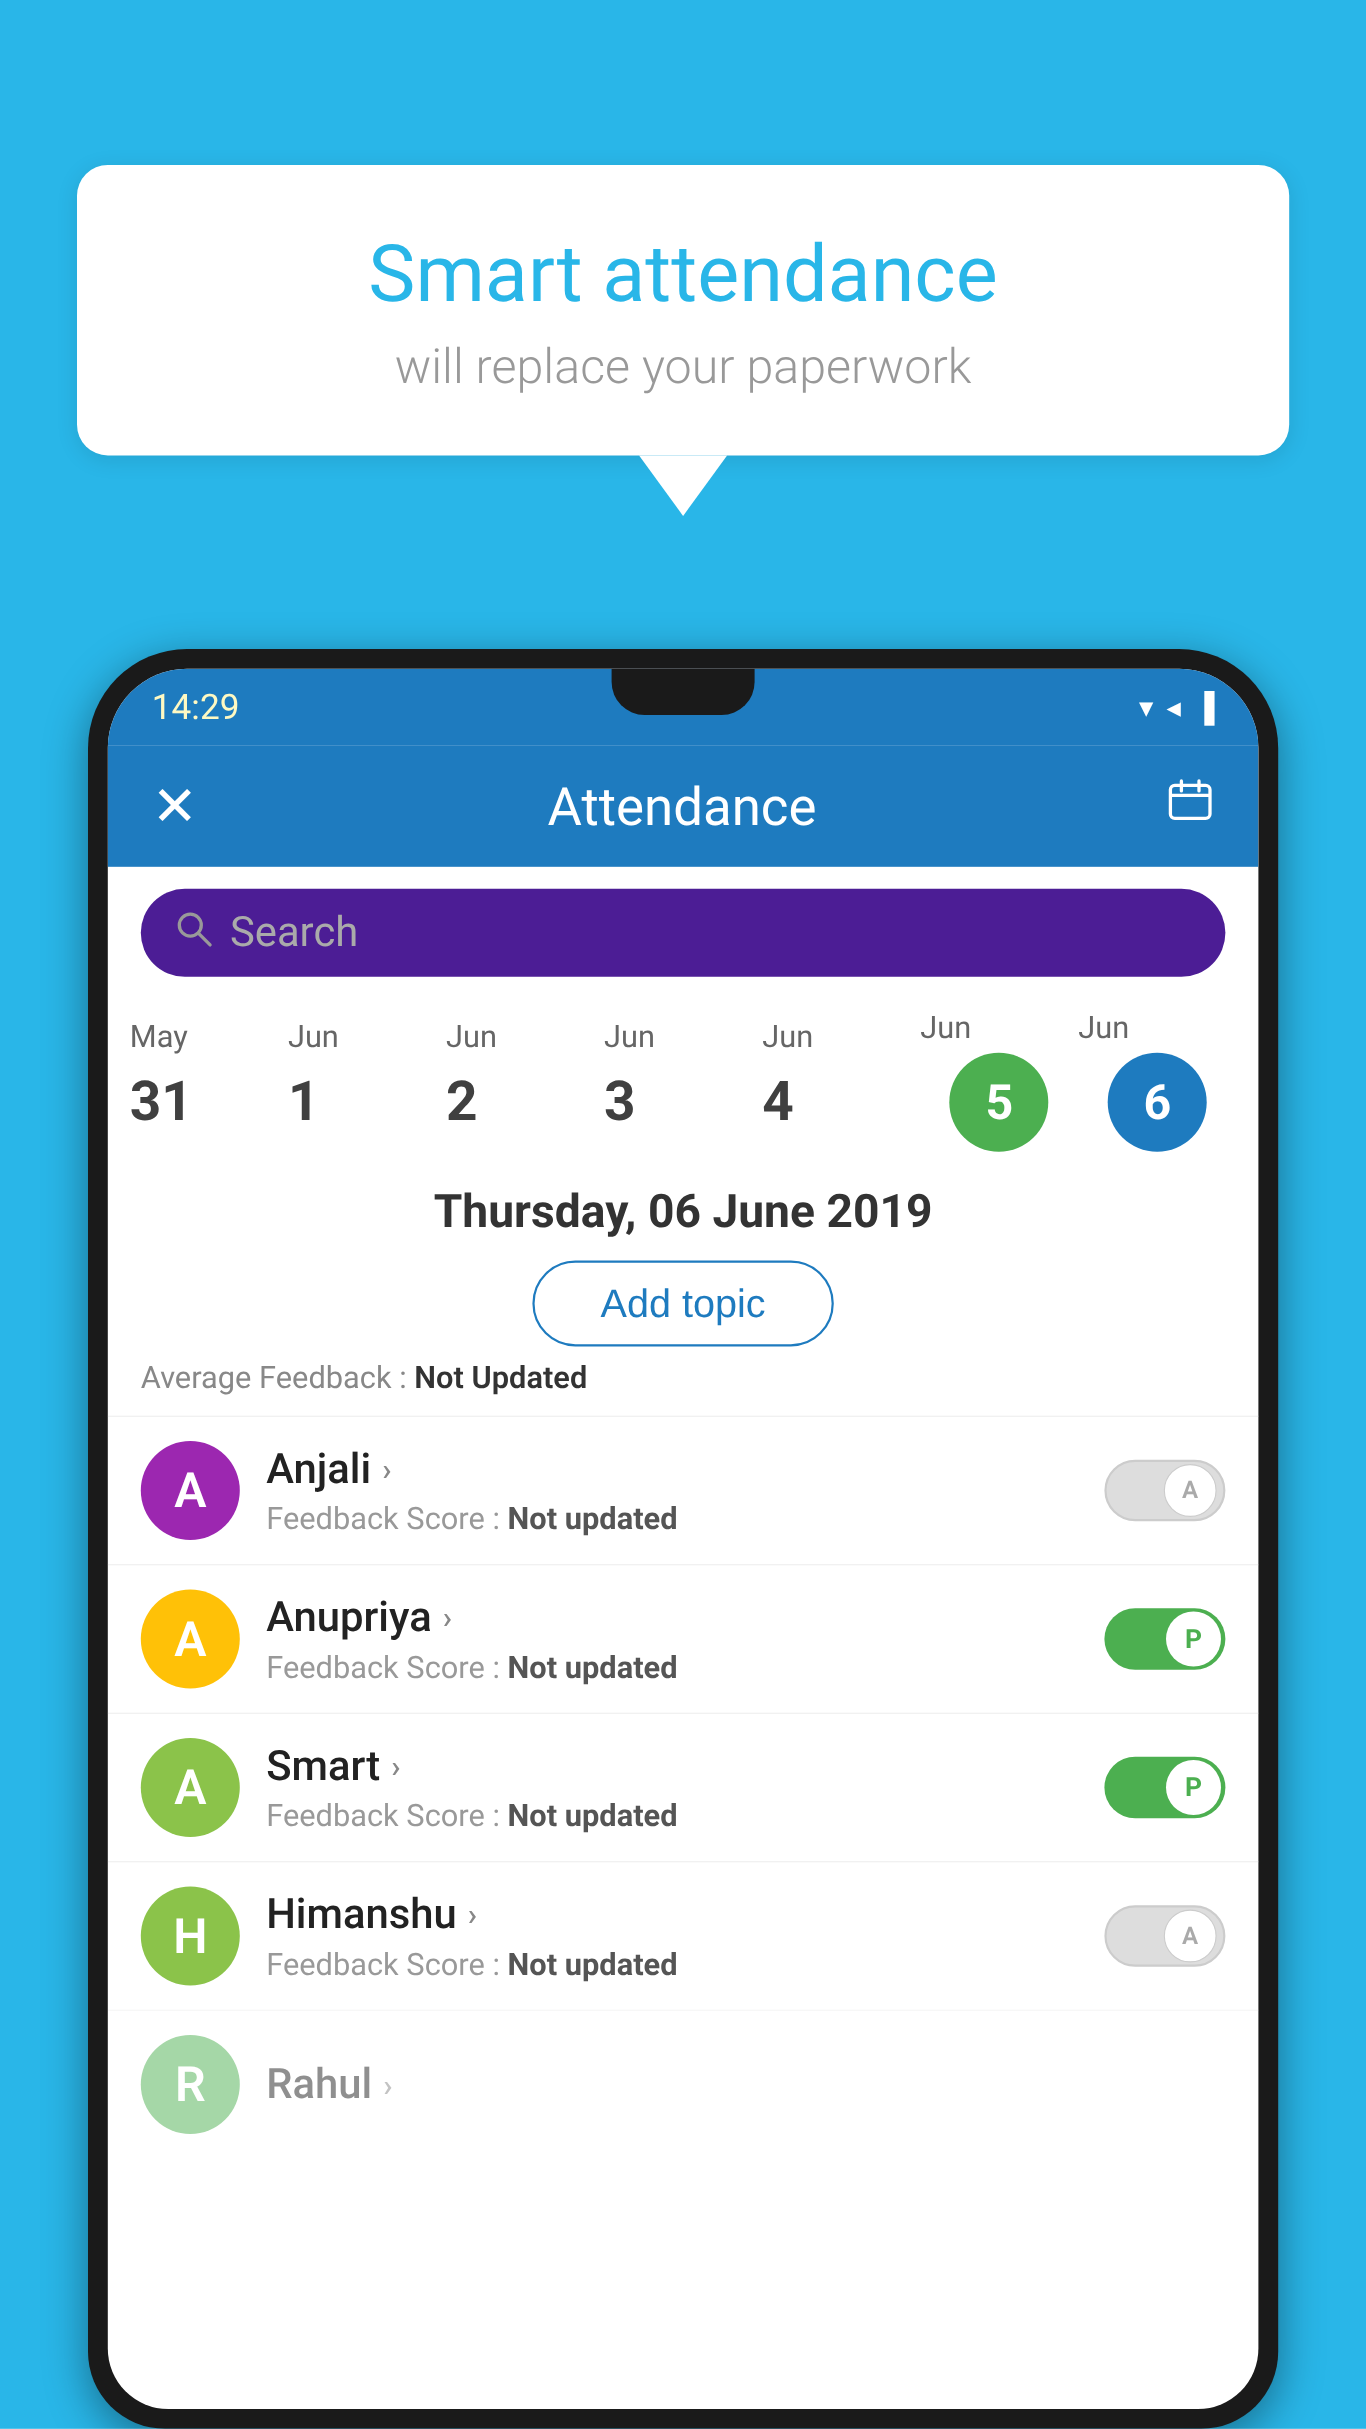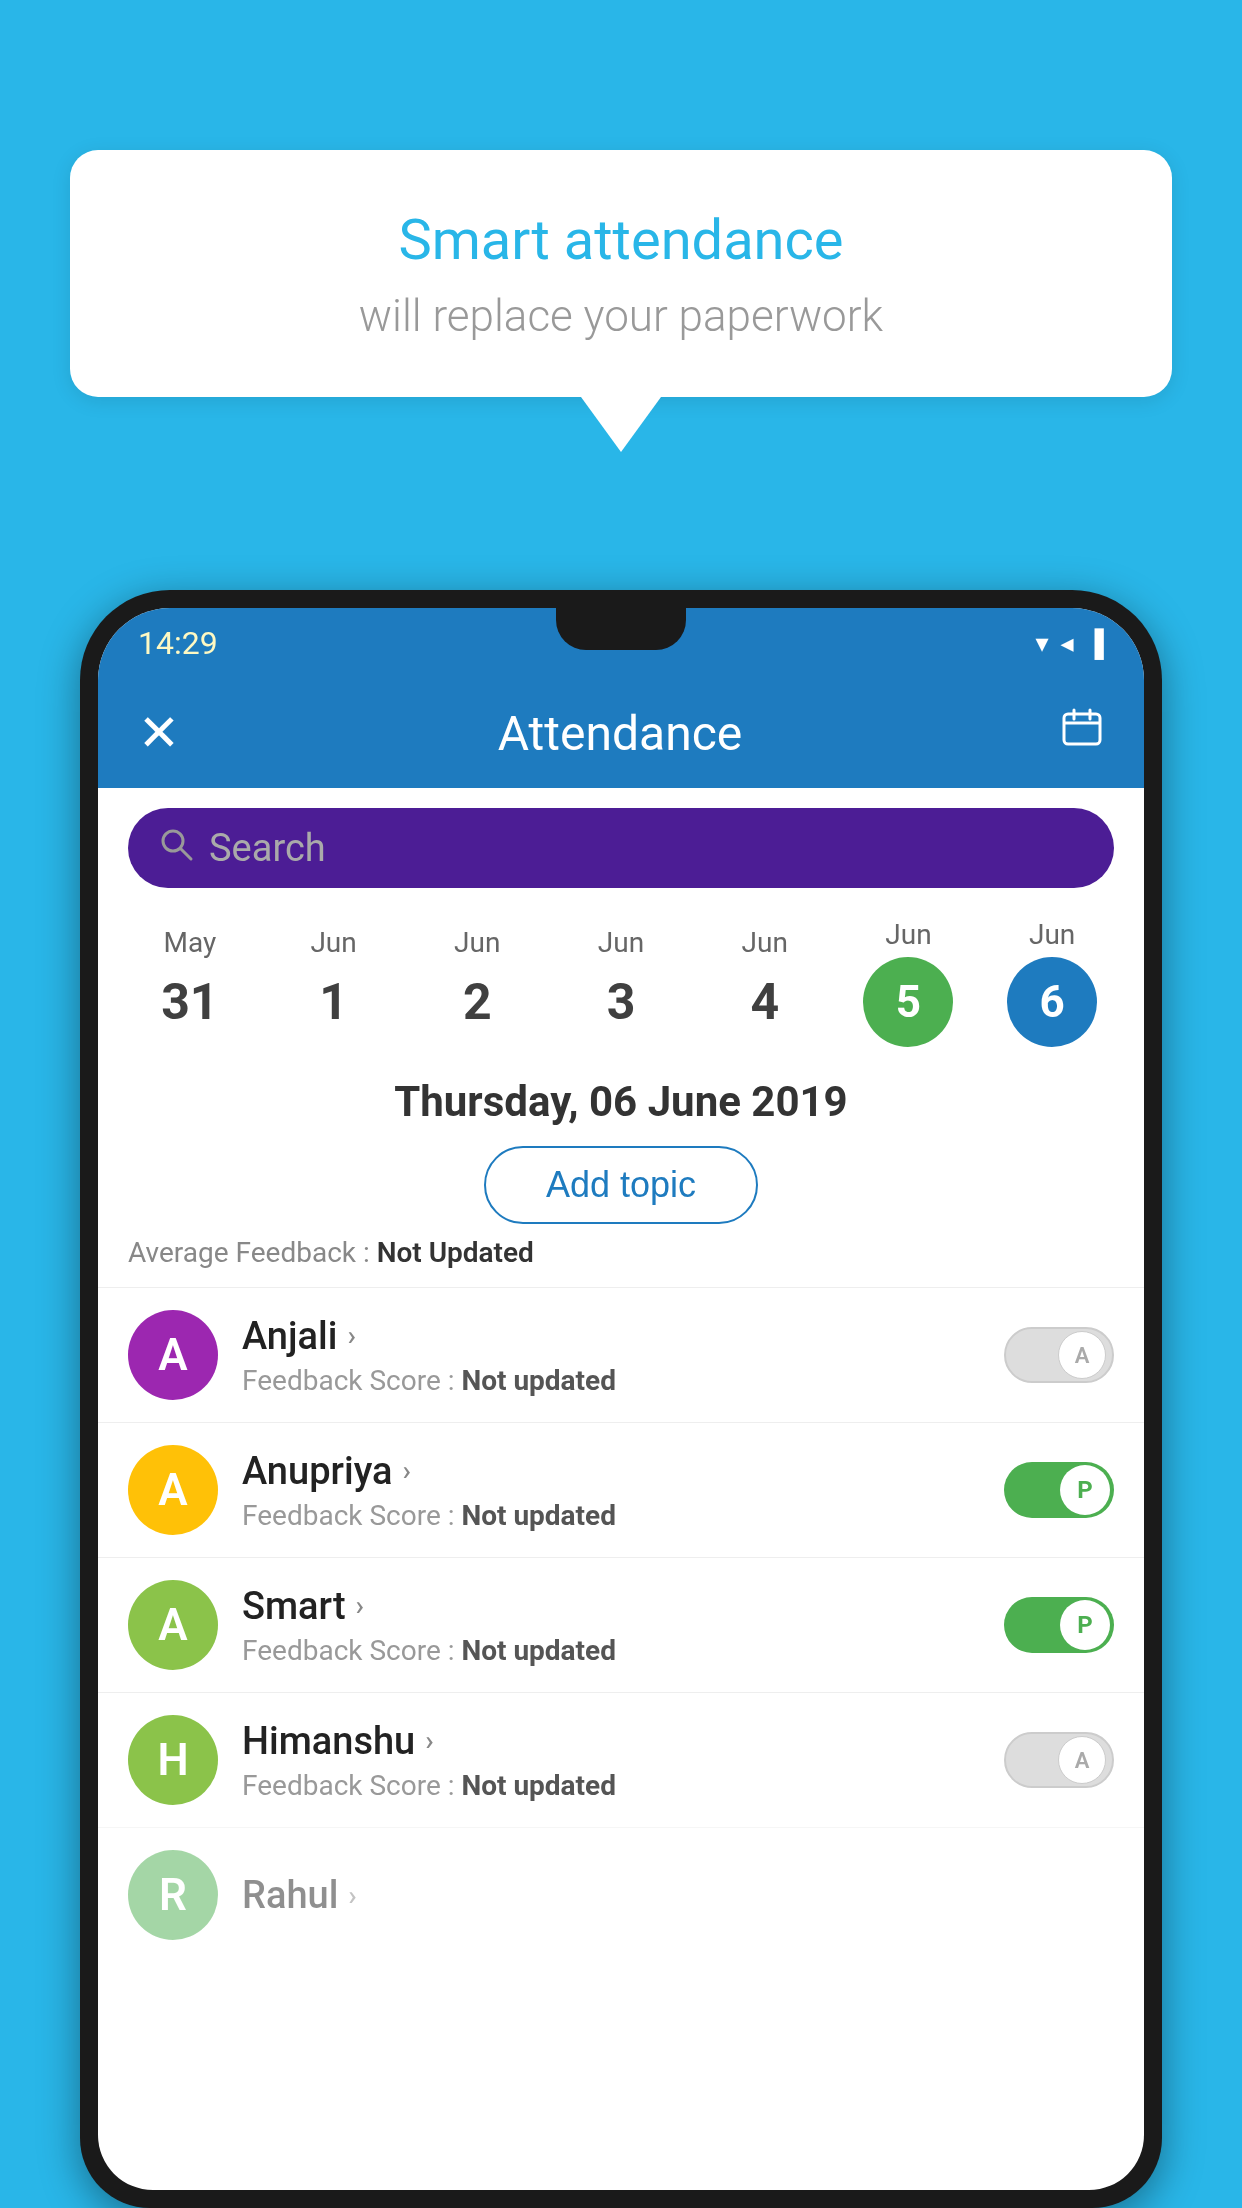--- a/index.html
+++ b/index.html
@@ -24,21 +24,21 @@
     }
     .speech-bubble {
       background: white;
       border-radius: 28px;
       padding: 60px 60px 55px;
       width: 100%;
       text-align: center;
       box-shadow: 0 4px 20px rgba(0,0,0,0.1);
     }
     .speech-bubble-title {
-      font-size: 56px;
+      font-size: 72px;
       color: #29B6E8;
       font-weight: 400;
       line-height: 1.1;
     }
     .speech-bubble-subtitle {
       font-size: 44px;
       color: #999;
       margin-top: 18px;
       font-weight: 300;
     }
@@ -154,21 +154,20 @@
     }
     
     .calendar-row {
       display: flex;
       align-items: center;
       padding: 0 20px;
       margin-bottom: 10px;
     }
     .date-col {
       flex: 1;
-      text-align: center;
     }
     .month-label {
       font-size: 28px;
       color: #666;
       padding: 10px 0 6px;
     }
     .day-number {
       font-size: 50px;
       font-weight: 700;
       color: #404040;

